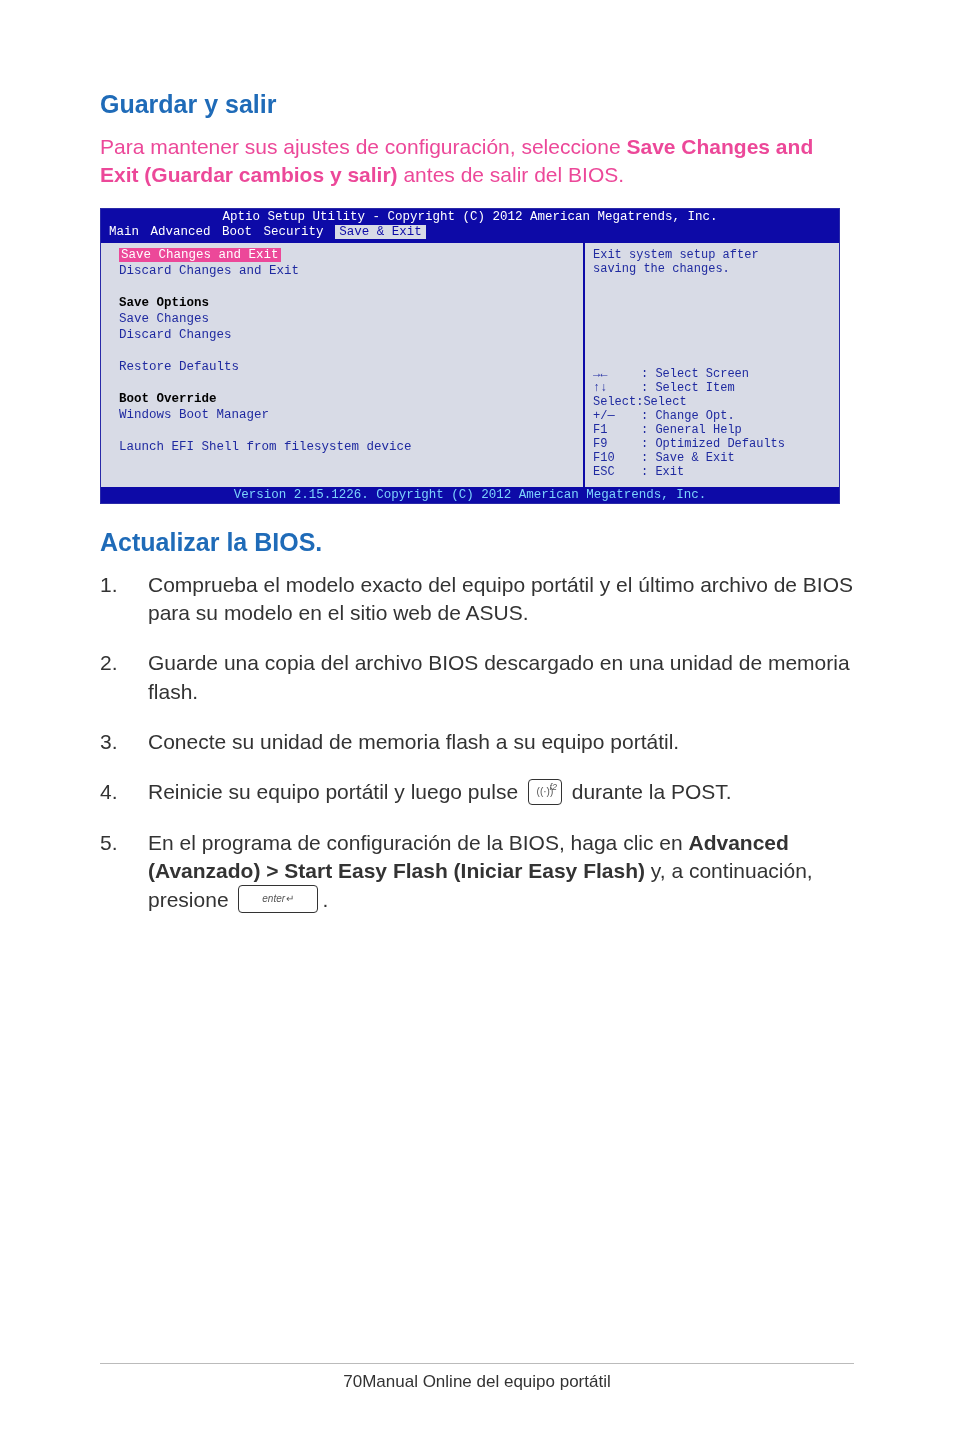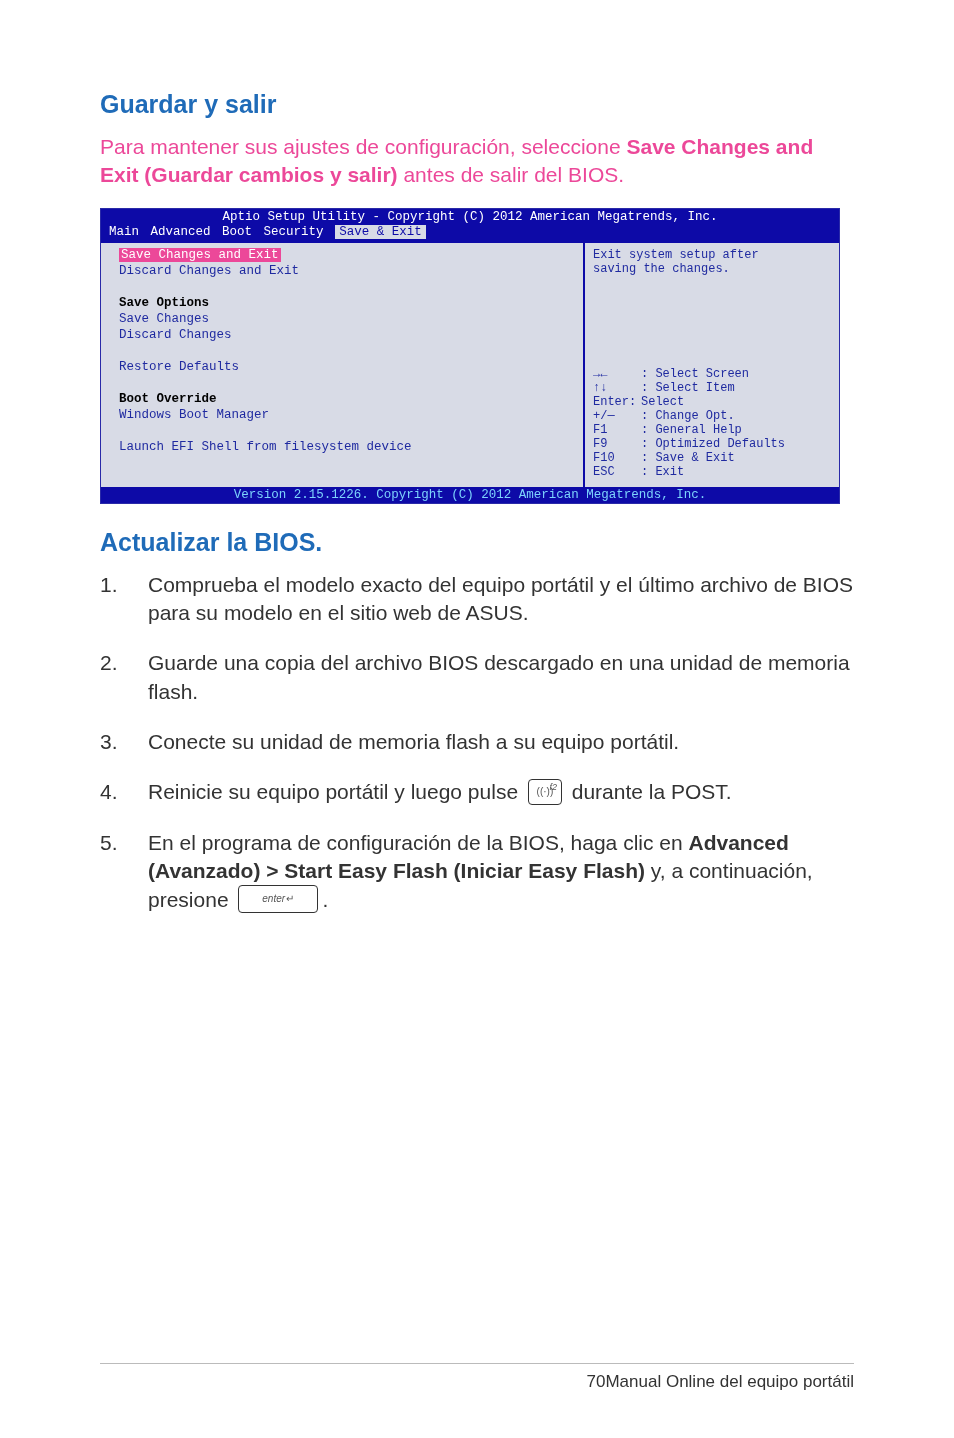--- a/index.html
+++ b/index.html
@@ -107,21 +107,21 @@
   .keycap .enter::after { content:"↵"; font-style:normal; margin-left:1px; font-size:10px;}
   
   .page-footer {
     position: absolute;
     bottom: 46px;
     left: 100px;
     right: 100px;
     border-top: 1px solid #bbb;
     padding-top: 8px;
     display:flex;
-    justify-content: flex-end;
+    justify-content: center;
     font-size: 17px;
     color:#333;
   }
 </style>
 </head>
 <body>
 
 <div class="page">
 
   <div class="h2">Guardar y salir</div>
@@ -164,21 +164,21 @@
         <div class="keys">
           <div class="k">
               <span class="kk">→←</span>
               <span>: Select Screen</span>
             </div>
           <div class="k">
               <span class="kk">↑↓</span>
               <span>: Select Item</span>
             </div>
           <div class="k">
-              <span class="kk">Enter:</span>
+              <span class="kk">Select:</span>
               <span>Select</span>
             </div>
           <div class="k">
               <span class="kk">+/—</span>
               <span>: Change Opt.</span>
             </div>
           <div class="k">
               <span class="kk">F1</span>
               <span>: General Help</span>
             </div>

